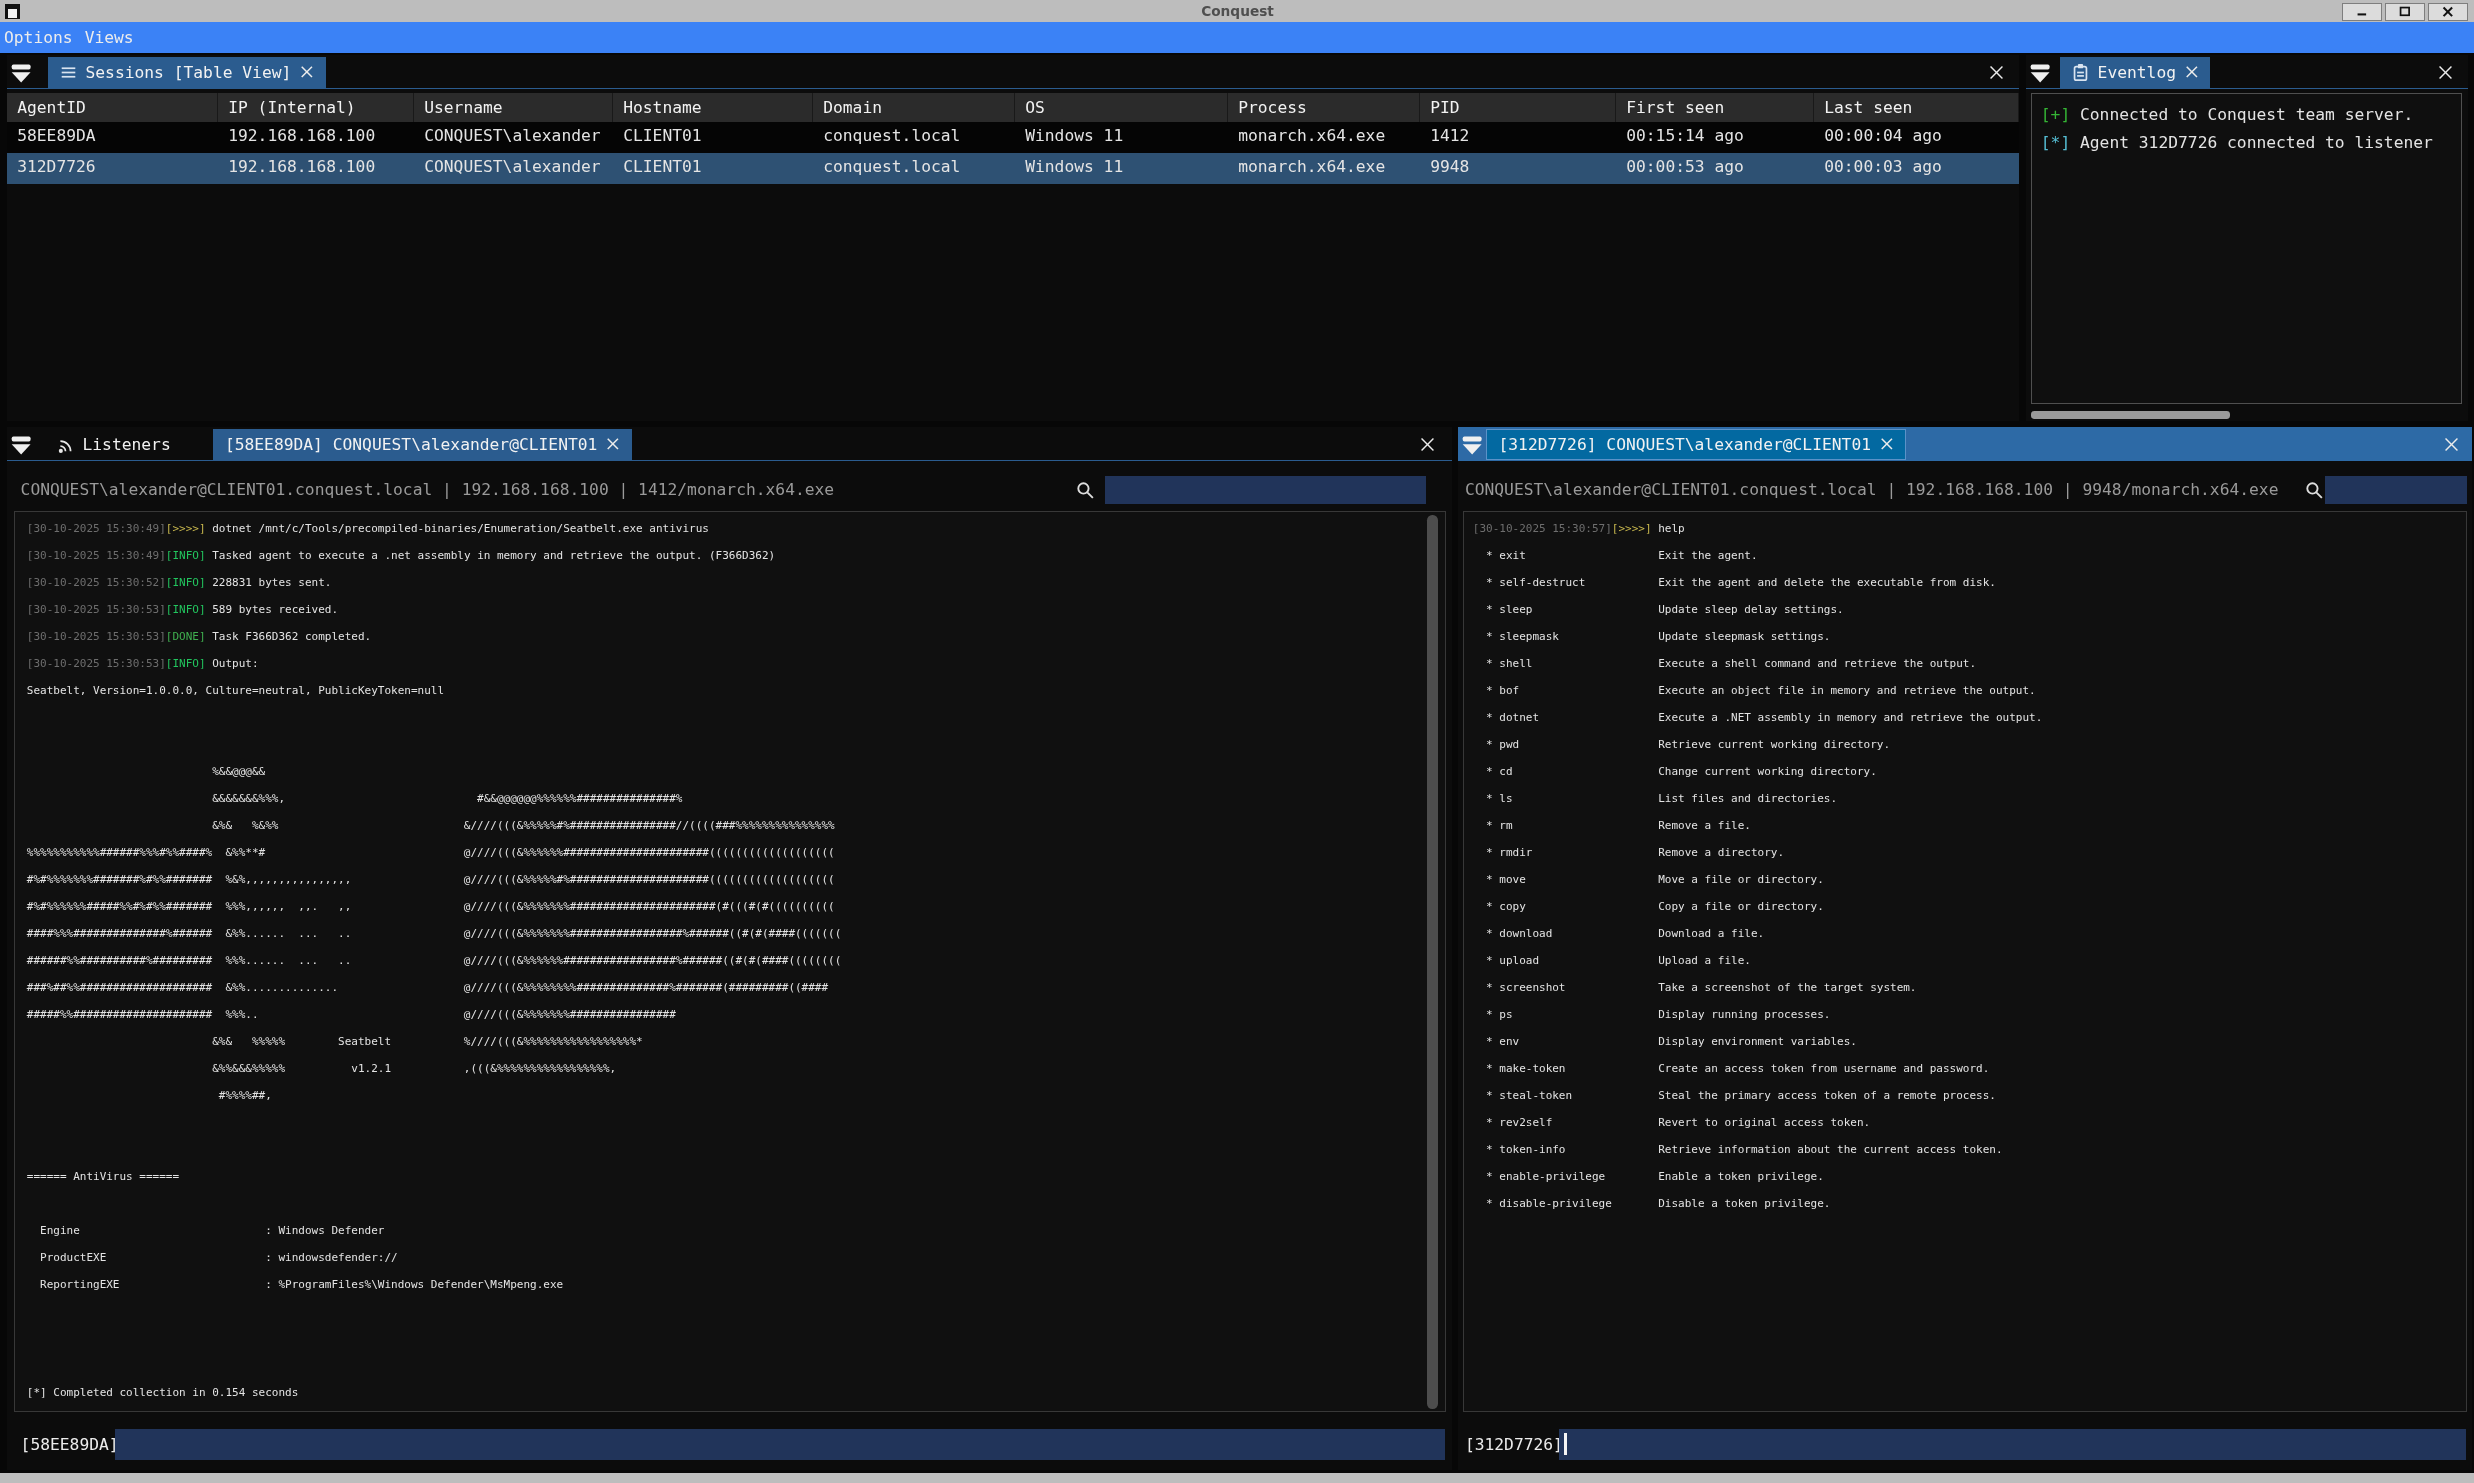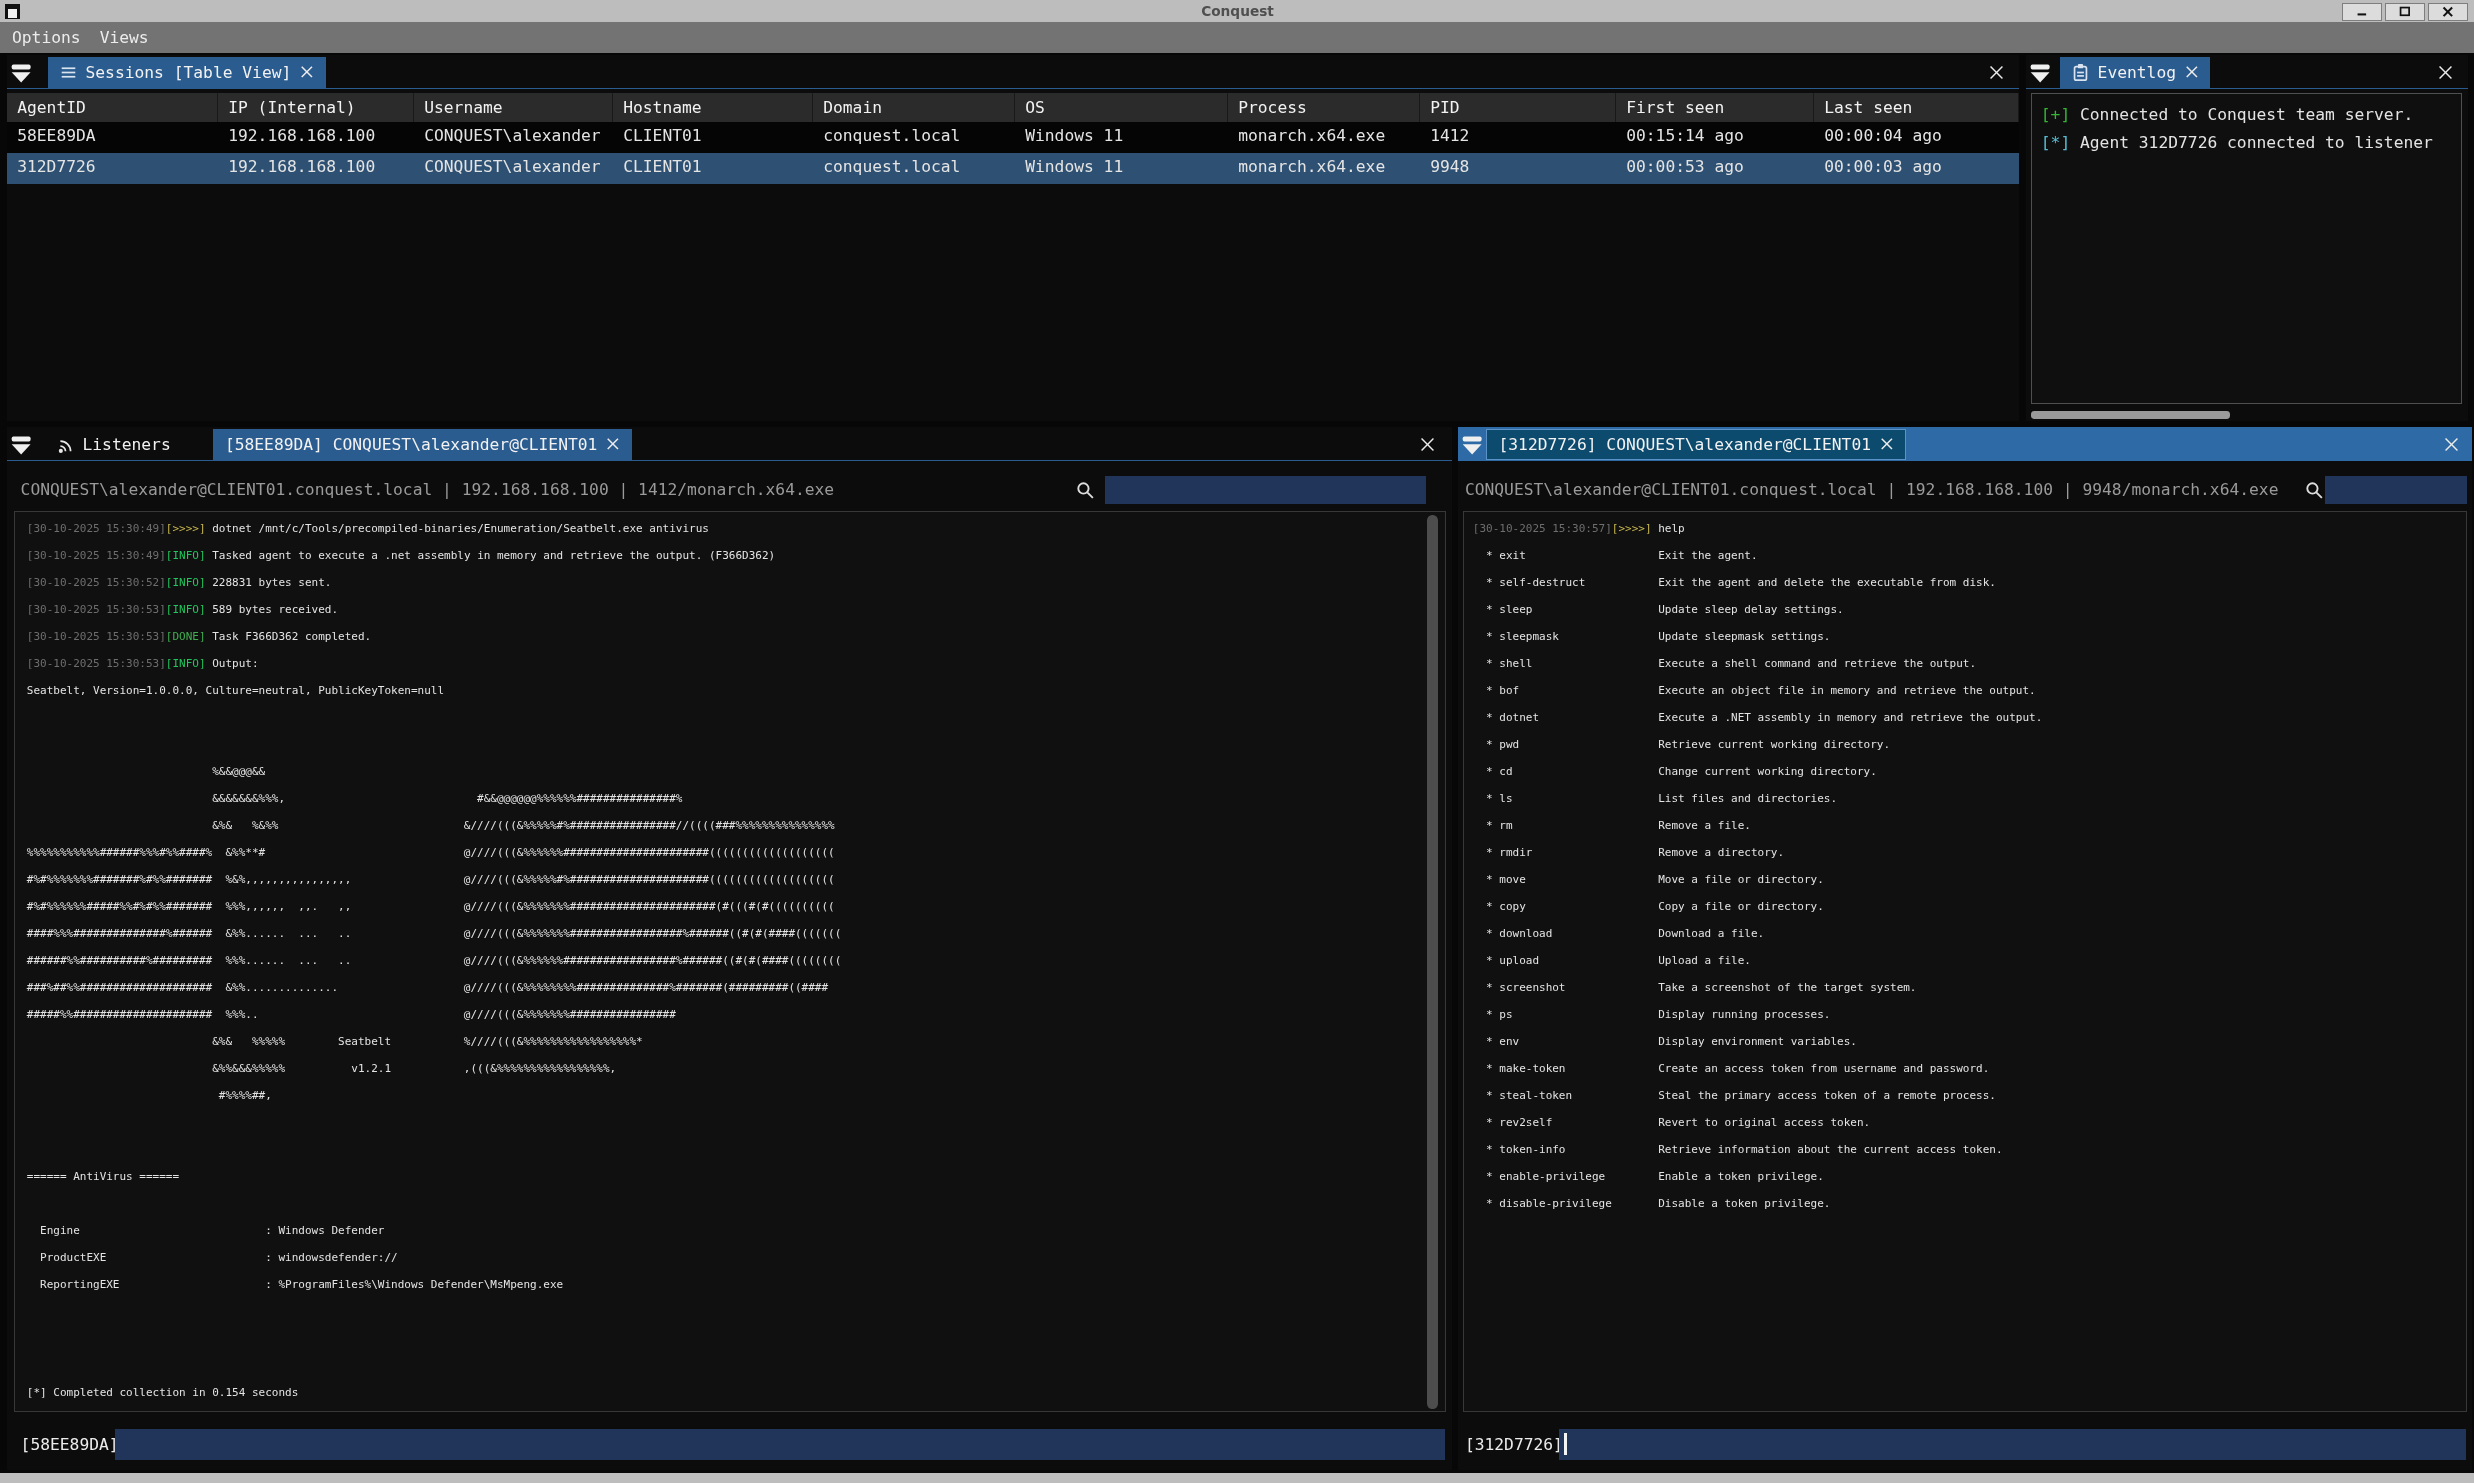--- a/index.html
+++ b/index.html
@@ -9,31 +9,31 @@
 
   
   #titlebar{left:0;top:0;width:2475px;height:22.3px;background:#bdbdbd;}
   #win-icon{left:5.2px;top:4.3px;width:14.6px;height:14.6px;background:#111;}
   #win-icon .inner{position:absolute;left:2.6px;top:2.6px;width:9.5px;height:9.5px;background:#f2f2f2;border-top:2.6px solid #111;}
   #win-title{left:0;top:0;width:2475px;height:22.3px;text-align:center;line-height:22.3px;
              font-family:"DejaVu Sans",sans-serif;font-weight:bold;font-size:13.7px;color:#4f4f4f;}
   .winbtn{top:2.6px;width:40px;height:18px;background:#dcdcdc;border:0.9px solid #7e7e7e;box-sizing:border-box;
           display:flex;align-items:center;justify-content:center;}
   #btn-min{left:2342px;} #btn-max{left:2385px;} #btn-close{left:2428px;}
-  #menubar{left:0;top:22.3px;width:2475px;height:31px;background:#737373;display:flex;align-items:center;gap:19px;padding-left:12px;box-sizing:border-box;}
+  #menubar{left:0;top:22.3px;width:2475px;height:31px;background:#3b82f6;display:flex;align-items:center;gap:12px;padding-left:4px;box-sizing:border-box;}
   .menu-item{font-size:16.3px;color:#ececec;}
 
   
   .panel{background:#0c0c0c;}
   .phead{position:absolute;left:0;top:0;width:100%;height:34px;border-bottom:1.7px solid #2b5c8f;box-sizing:border-box;}
   .collapse-btn{position:absolute;left:3.4px;top:6px;width:22.3px;height:22.3px;}
   .tab{position:absolute;top:1.7px;height:31px;display:flex;align-items:center;gap:8.6px;
        padding:0 12px;box-sizing:border-box;font-size:16.3px;color:#f2f2f2;white-space:nowrap;}
   .tab.active{background:#2b5c8f;}
-  .tab.focused{background:#0c4a6e;border:0.9px solid #5b92c8;}
+  .tab.focused{background:#0369a1;border:0.9px solid #5b92c8;}
   .panel-close{position:absolute;top:8.6px;width:17px;height:17px;}
   .xicon line{stroke:#ececec;stroke-width:1.7;}
   .statusrow{position:absolute;font-size:16.3px;color:#9a9a9a;white-space:pre;}
   .searchbox{position:absolute;background:#21345a;height:27.5px;}
   .inputfield{position:absolute;background:#21345a;height:31px;}
   .prompt{position:absolute;font-size:16.3px;color:#ececec;}
   .caret{position:absolute;width:2.6px;height:22.3px;background:#f4f4f4;}
   .consolebox{position:absolute;background:#101010;border:0.9px solid #383838;box-sizing:border-box;overflow:hidden;}
   .cline{height:27px;line-height:27px;white-space:pre;font-size:11px;}
   .c-ts{color:#6e6e6e;} .c-cmd{color:#c8b84e;} .c-info{color:#22c55e;} .c-done{color:#3faf4f;} .c-txt{color:#e4e4e4;}

